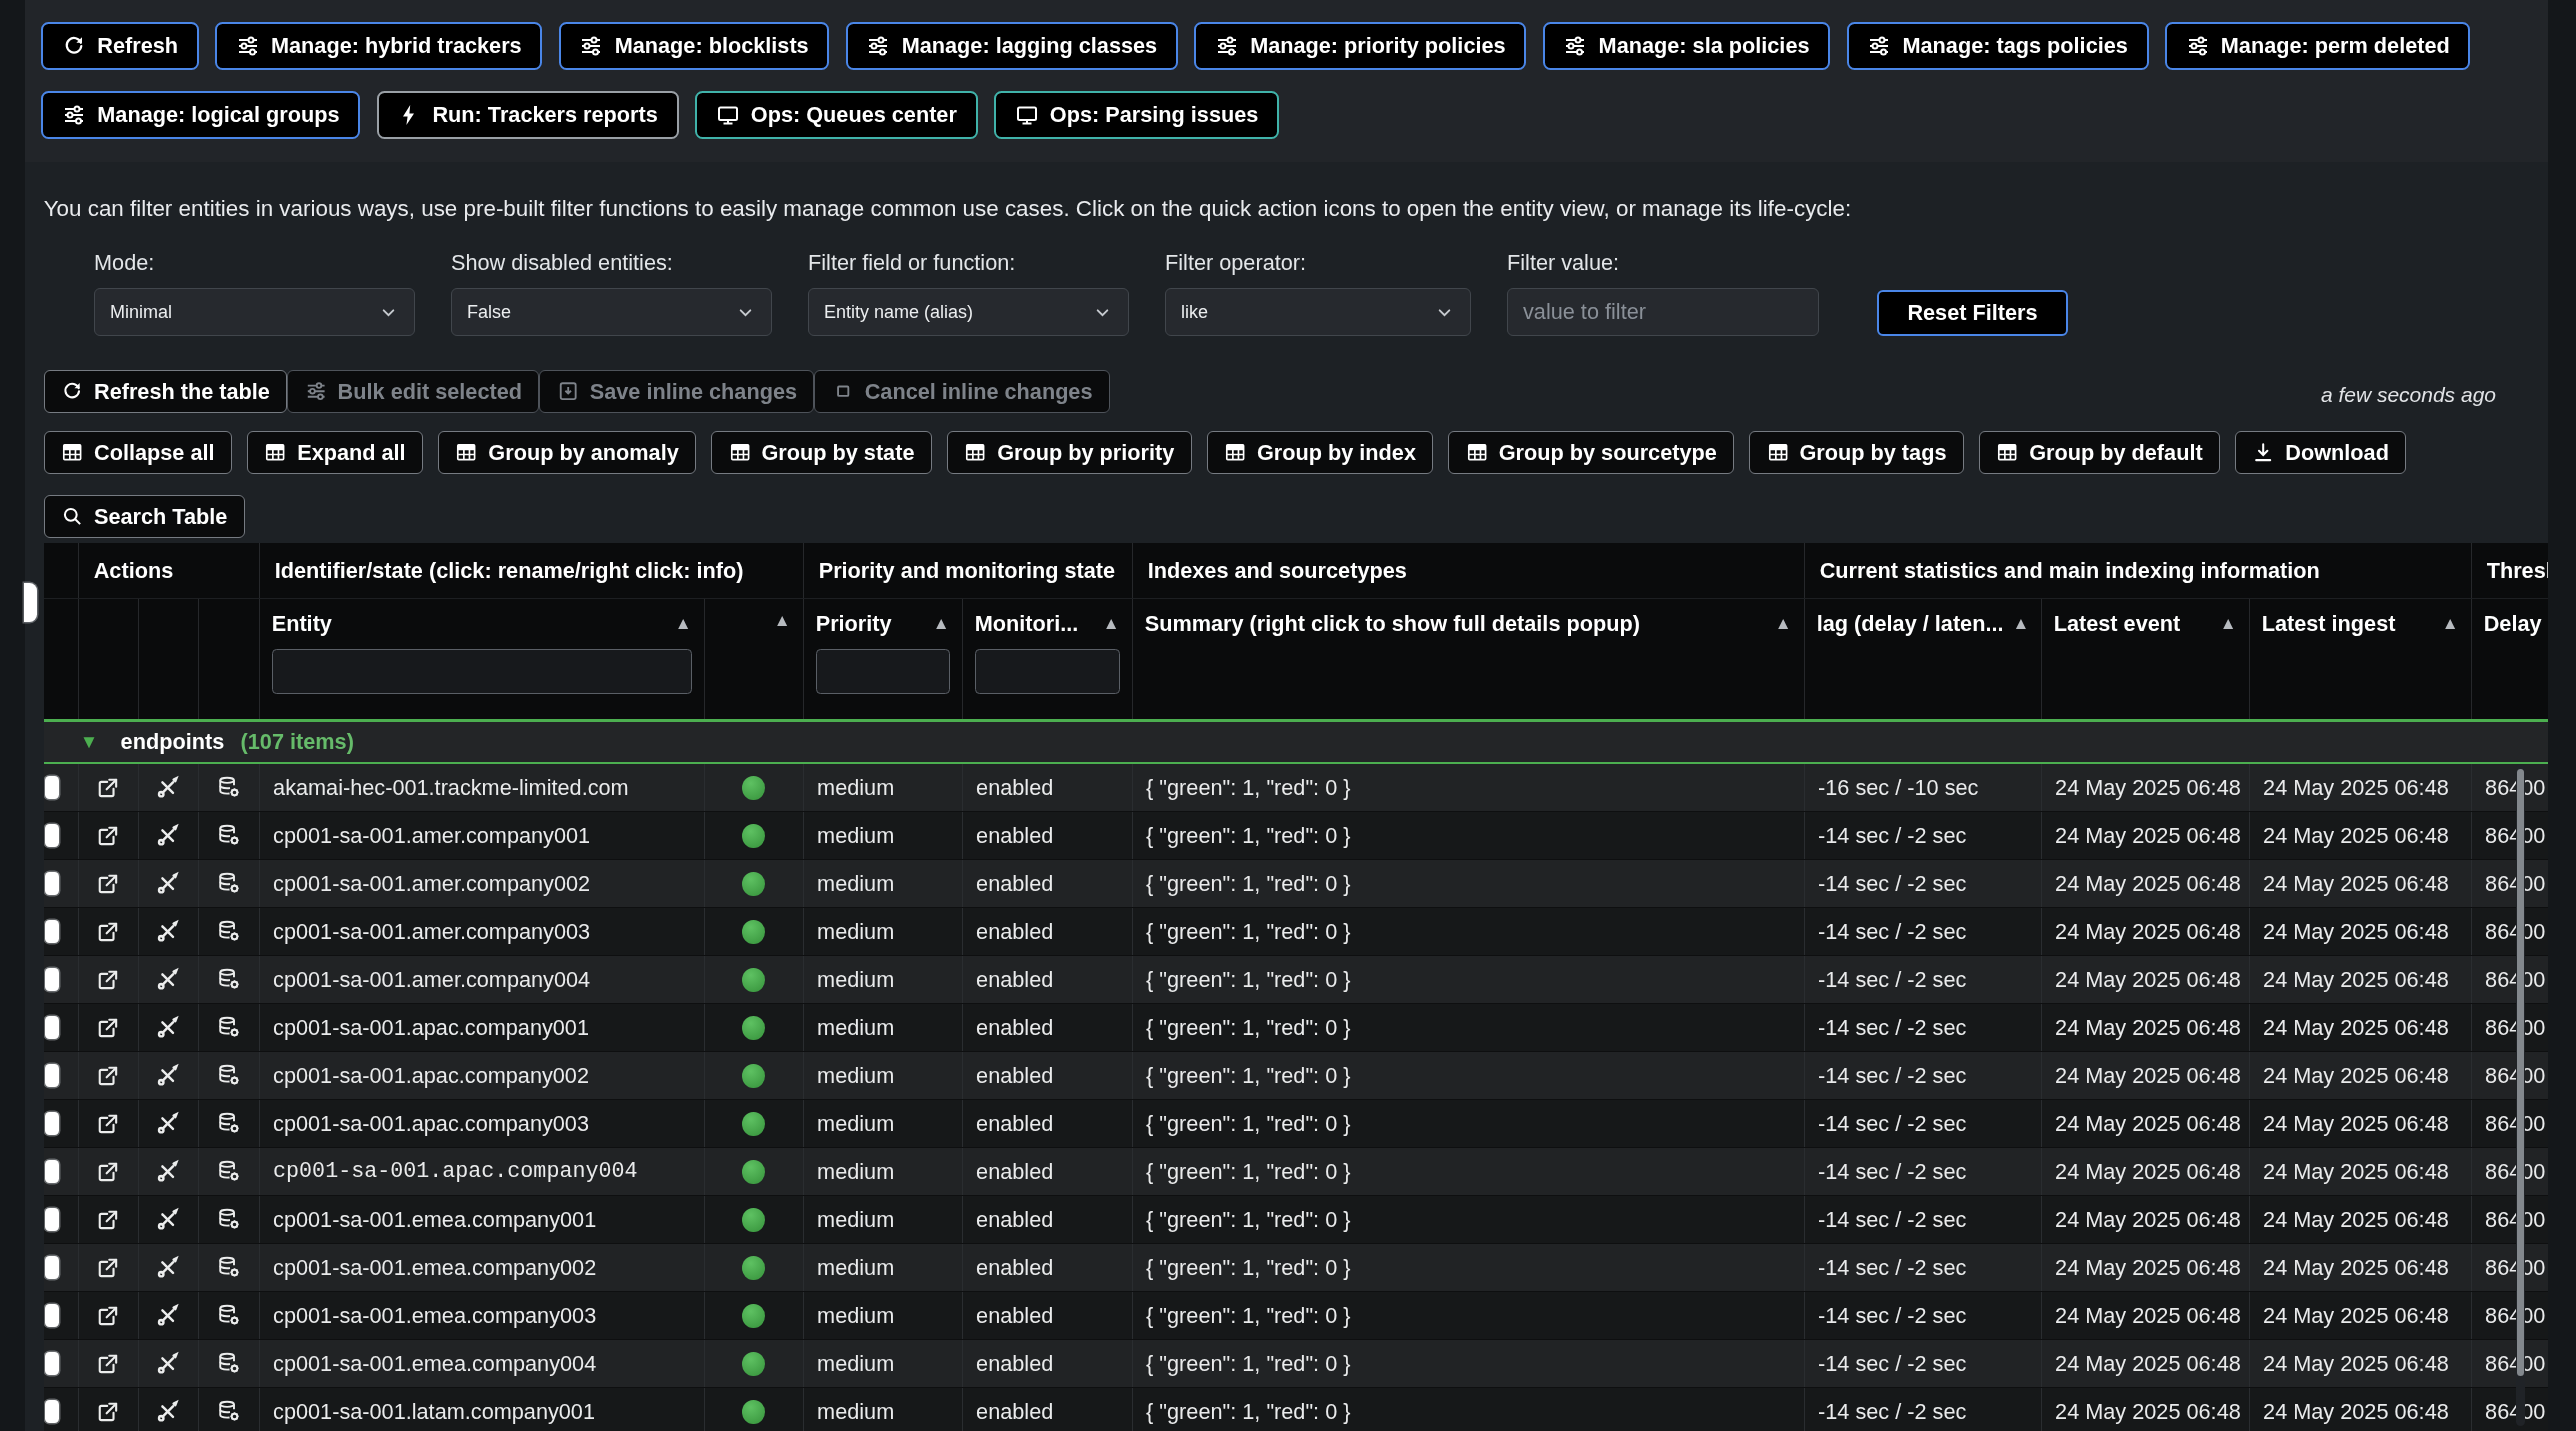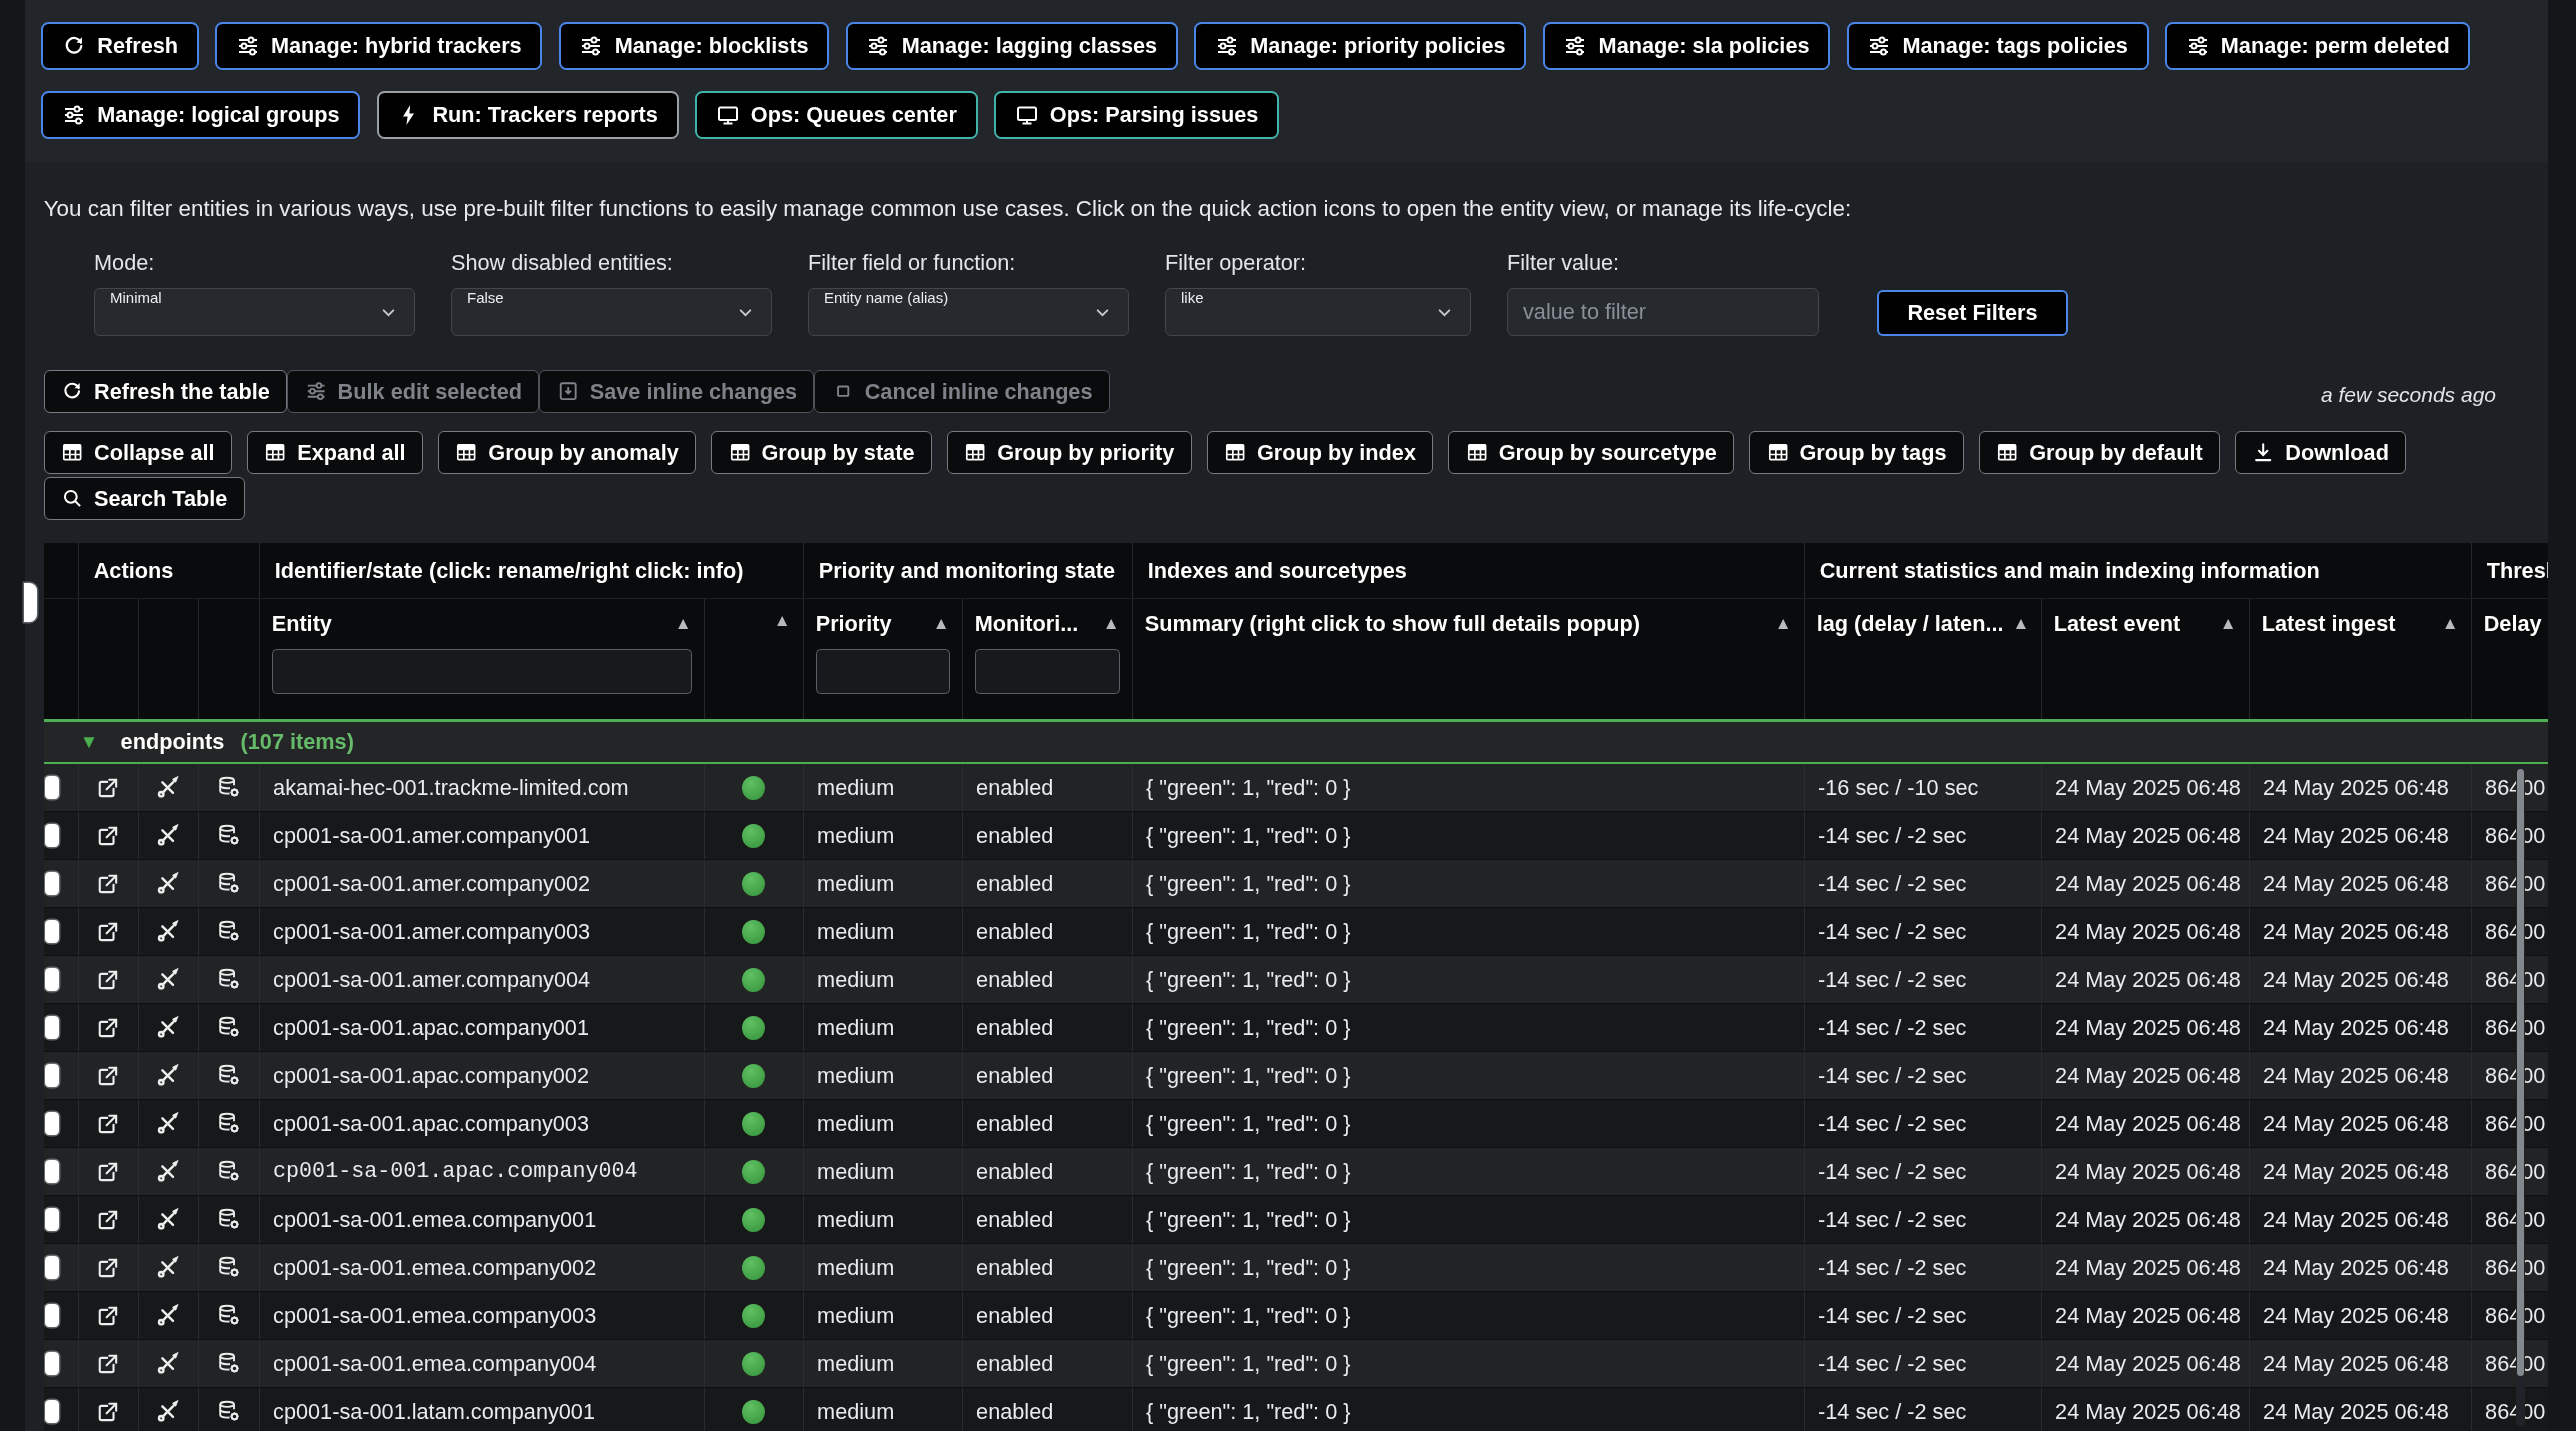--- a/index.html
+++ b/index.html
@@ -26,22 +26,22 @@
   .tb.gray{border-color:#9aa0a6;}
 
   
   .content{position:absolute;left:25px;top:162px;width:2523px;height:1269px;background:#1d2125;}
   .intro{position:absolute;left:18.7px;top:34px;margin:0;font-size:22.4px;color:#e9ebee;white-space:nowrap;}
 
   .filters{position:absolute;left:69px;top:88px;display:flex;gap:36px;align-items:flex-end;}
   .ffield .flabel{font-size:21.7px;color:#e3e6e9;margin-bottom:12px;}
   .fsel{
     height:48px;background:#26292e;border:1.5px solid #41464c;border-radius:6px;
-    display:flex;justify-content:space-between;
-    padding:0 15px;font-size:15px;color:#eceef0;box-sizing:border-box;cursor:pointer;
+    display:flex;align-items:center;justify-content:space-between;
+    padding:0 15px;font-size:18px;color:#eceef0;box-sizing:border-box;cursor:pointer;
   }
   .fsel .ic{color:#c6cacf;}
   .fsel .ic svg{width:21px;height:21px;}
   .fval{
     height:48px;background:#26292e;border:1.5px solid #41464c;border-radius:6px;
     font-size:21.7px;color:#e9eaec;padding:0 15px;box-sizing:border-box;outline:none;
   }
   .fval::placeholder{color:#8a9098;}
   .reset{
     height:46px;background:#000;border:2.2px solid #4a86e8;border-radius:6px;
@@ -52,21 +52,21 @@
   .tt{
     height:43px;background:#0a0b0c;border:1.5px solid #767b82;border-radius:6px;
     color:#fff;font-size:21.7px;font-weight:600;padding:0 16.4px;
     display:flex;align-items:center;gap:10.5px;cursor:pointer;white-space:nowrap;
   }
   .tt .ic svg{width:22.4px;height:22.4px;}
   .tt.disabled{color:#7e838a;border-color:#4e535a;cursor:default;}
   .ago{position:absolute;right:52px;top:221px;font-style:italic;font-size:21px;color:#e2e4e7;}
 
   .group-toolbar{position:absolute;left:18.7px;top:269px;display:flex;gap:15px;}
-  .search-row{position:absolute;left:18.7px;top:315px;}
+  .search-row{position:absolute;left:18.7px;top:333px;}
 
   
   .table-wrap{
     position:absolute;left:18.7px;top:381px;width:2504px;height:1140px;
     overflow:hidden;background:#0a0b0c;
   }
   .thead-groups{display:flex;height:55px;}
   .hg{
     flex:none;display:flex;align-items:center;padding-left:15px;box-sizing:border-box;
     font-size:21.7px;font-weight:700;color:#fff;border-right:0.7px solid #26282b;white-space:nowrap;overflow:hidden;

